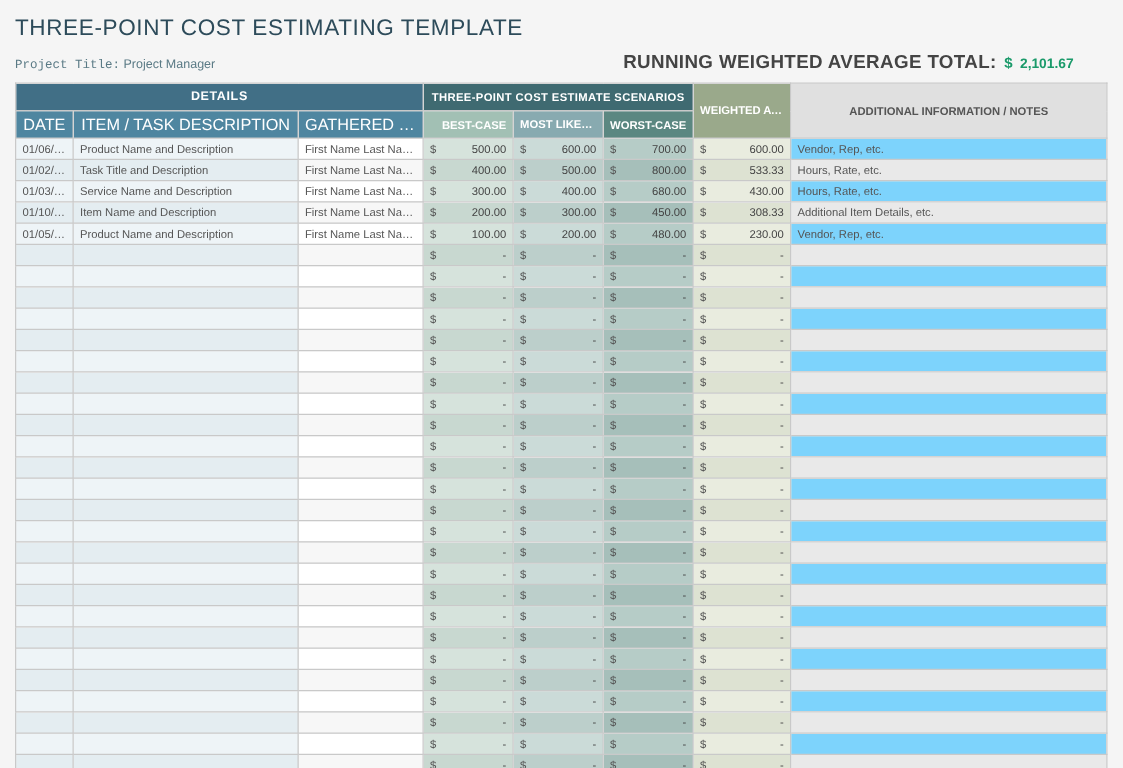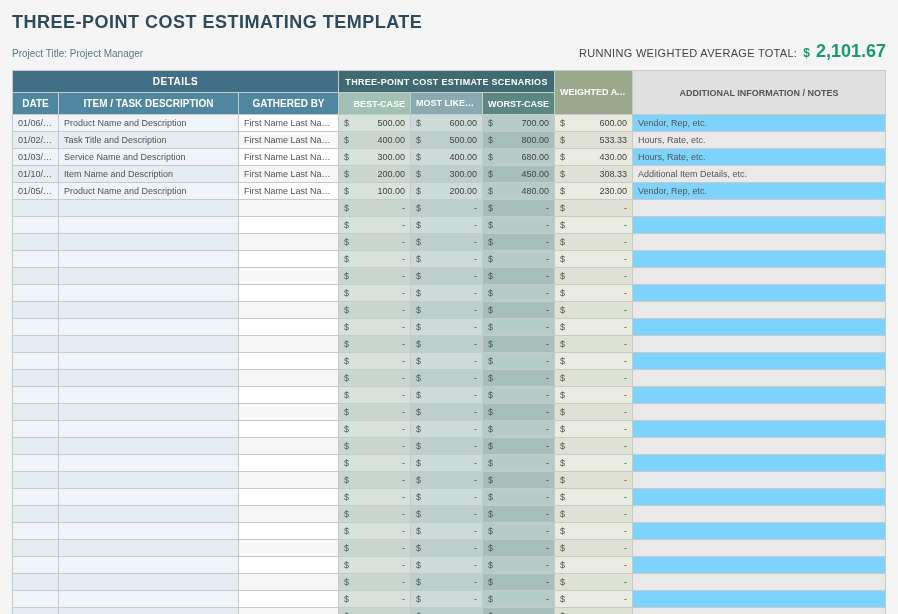--- a/index.html
+++ b/index.html
@@ -6,38 +6,38 @@
   body {
     font-family: Arial, Helvetica, sans-serif;
     background: #f5f5f5;
     padding: 12px;
     width: 898px;
     font-size: 10px;
     color: #333;
   }
   .page-title {
     font-size: 18px;
-    font-weight: 700;
+    font-weight: 400;
     color: #2d4b5a;
     letter-spacing: 0.5px;
     margin-bottom: 8px;
   }
   .meta-row {
     display: flex;
     justify-content: space-between;
     align-items: baseline;
     margin-bottom: 8px;
     font-size: 10px;
   }
-  .project-label { color:#5a7a85; }
+  .project-label { color:#5a7a85;font-family:Liberation Mono, monospace; }
   .project-value { color:#5a7a85; }
   .total-group { display:flex; align-items:baseline; gap:6px; }
-  .total-label { font-size:11px; font-weight:400; color:#444; letter-spacing:0.3px;}
+  .total-label { font-size:15px; font-weight:700; color:#444; letter-spacing:0.3px;}
   .total-dollar { color:#1a9a6a; font-weight:700; font-size:12px;}
-  .total-value { color:#1a9a6a; font-weight:700; font-size:18px; min-width:70px; text-align:left;}
+  .total-value { color:#1a9a6a; font-weight:700; font-size:11px; min-width:70px; text-align:left;}
   table {
     border-collapse: collapse;
     width: 100%;
     table-layout: fixed;
   }
   th, td {
     border: 1px solid #c9c9c9;
     padding: 3px 5px;
     vertical-align: middle;
     overflow: hidden;
@@ -64,21 +64,21 @@
   th.grp-weighted {
     background:#9aa98b; color:#fff; font-size:9px; font-weight:700;
     text-align:center; line-height:1.1;
   }
   th.grp-notes {
     background:#e0e0e0; color:#555; font-size:9px; font-weight:700;
     text-align:center;
   }
   
   th.sub-date, th.sub-item, th.sub-gath {
-    background:#4f86a0; color:#fff; font-size:10px; font-weight:700;
+    background:#4f86a0; color:#fff; font-size:13px; font-weight:400;
     text-align:center;
   }
   th.sub-best   { background:#a2c0b4; color:#fff; font-size:9px; font-weight:700; text-align:right;}
   th.sub-likely { background:#88aab0; color:#fff; font-size:9px; font-weight:700; text-align:center; line-height:1.05;}
   th.sub-worst  { background:#5b8781; color:#fff; font-size:9px; font-weight:700; text-align:center;}
 
   
   td.date-cell  { background:#eef4f7; text-align:center; color:#555; font-size:9px;}
   td.item-cell  { background:#eef4f7; text-align:left; color:#555; font-size:9px;margin-left:33px;}
   td.gath-cell  { background:#fff;    text-align:left; color:#555; font-size:9px;}

